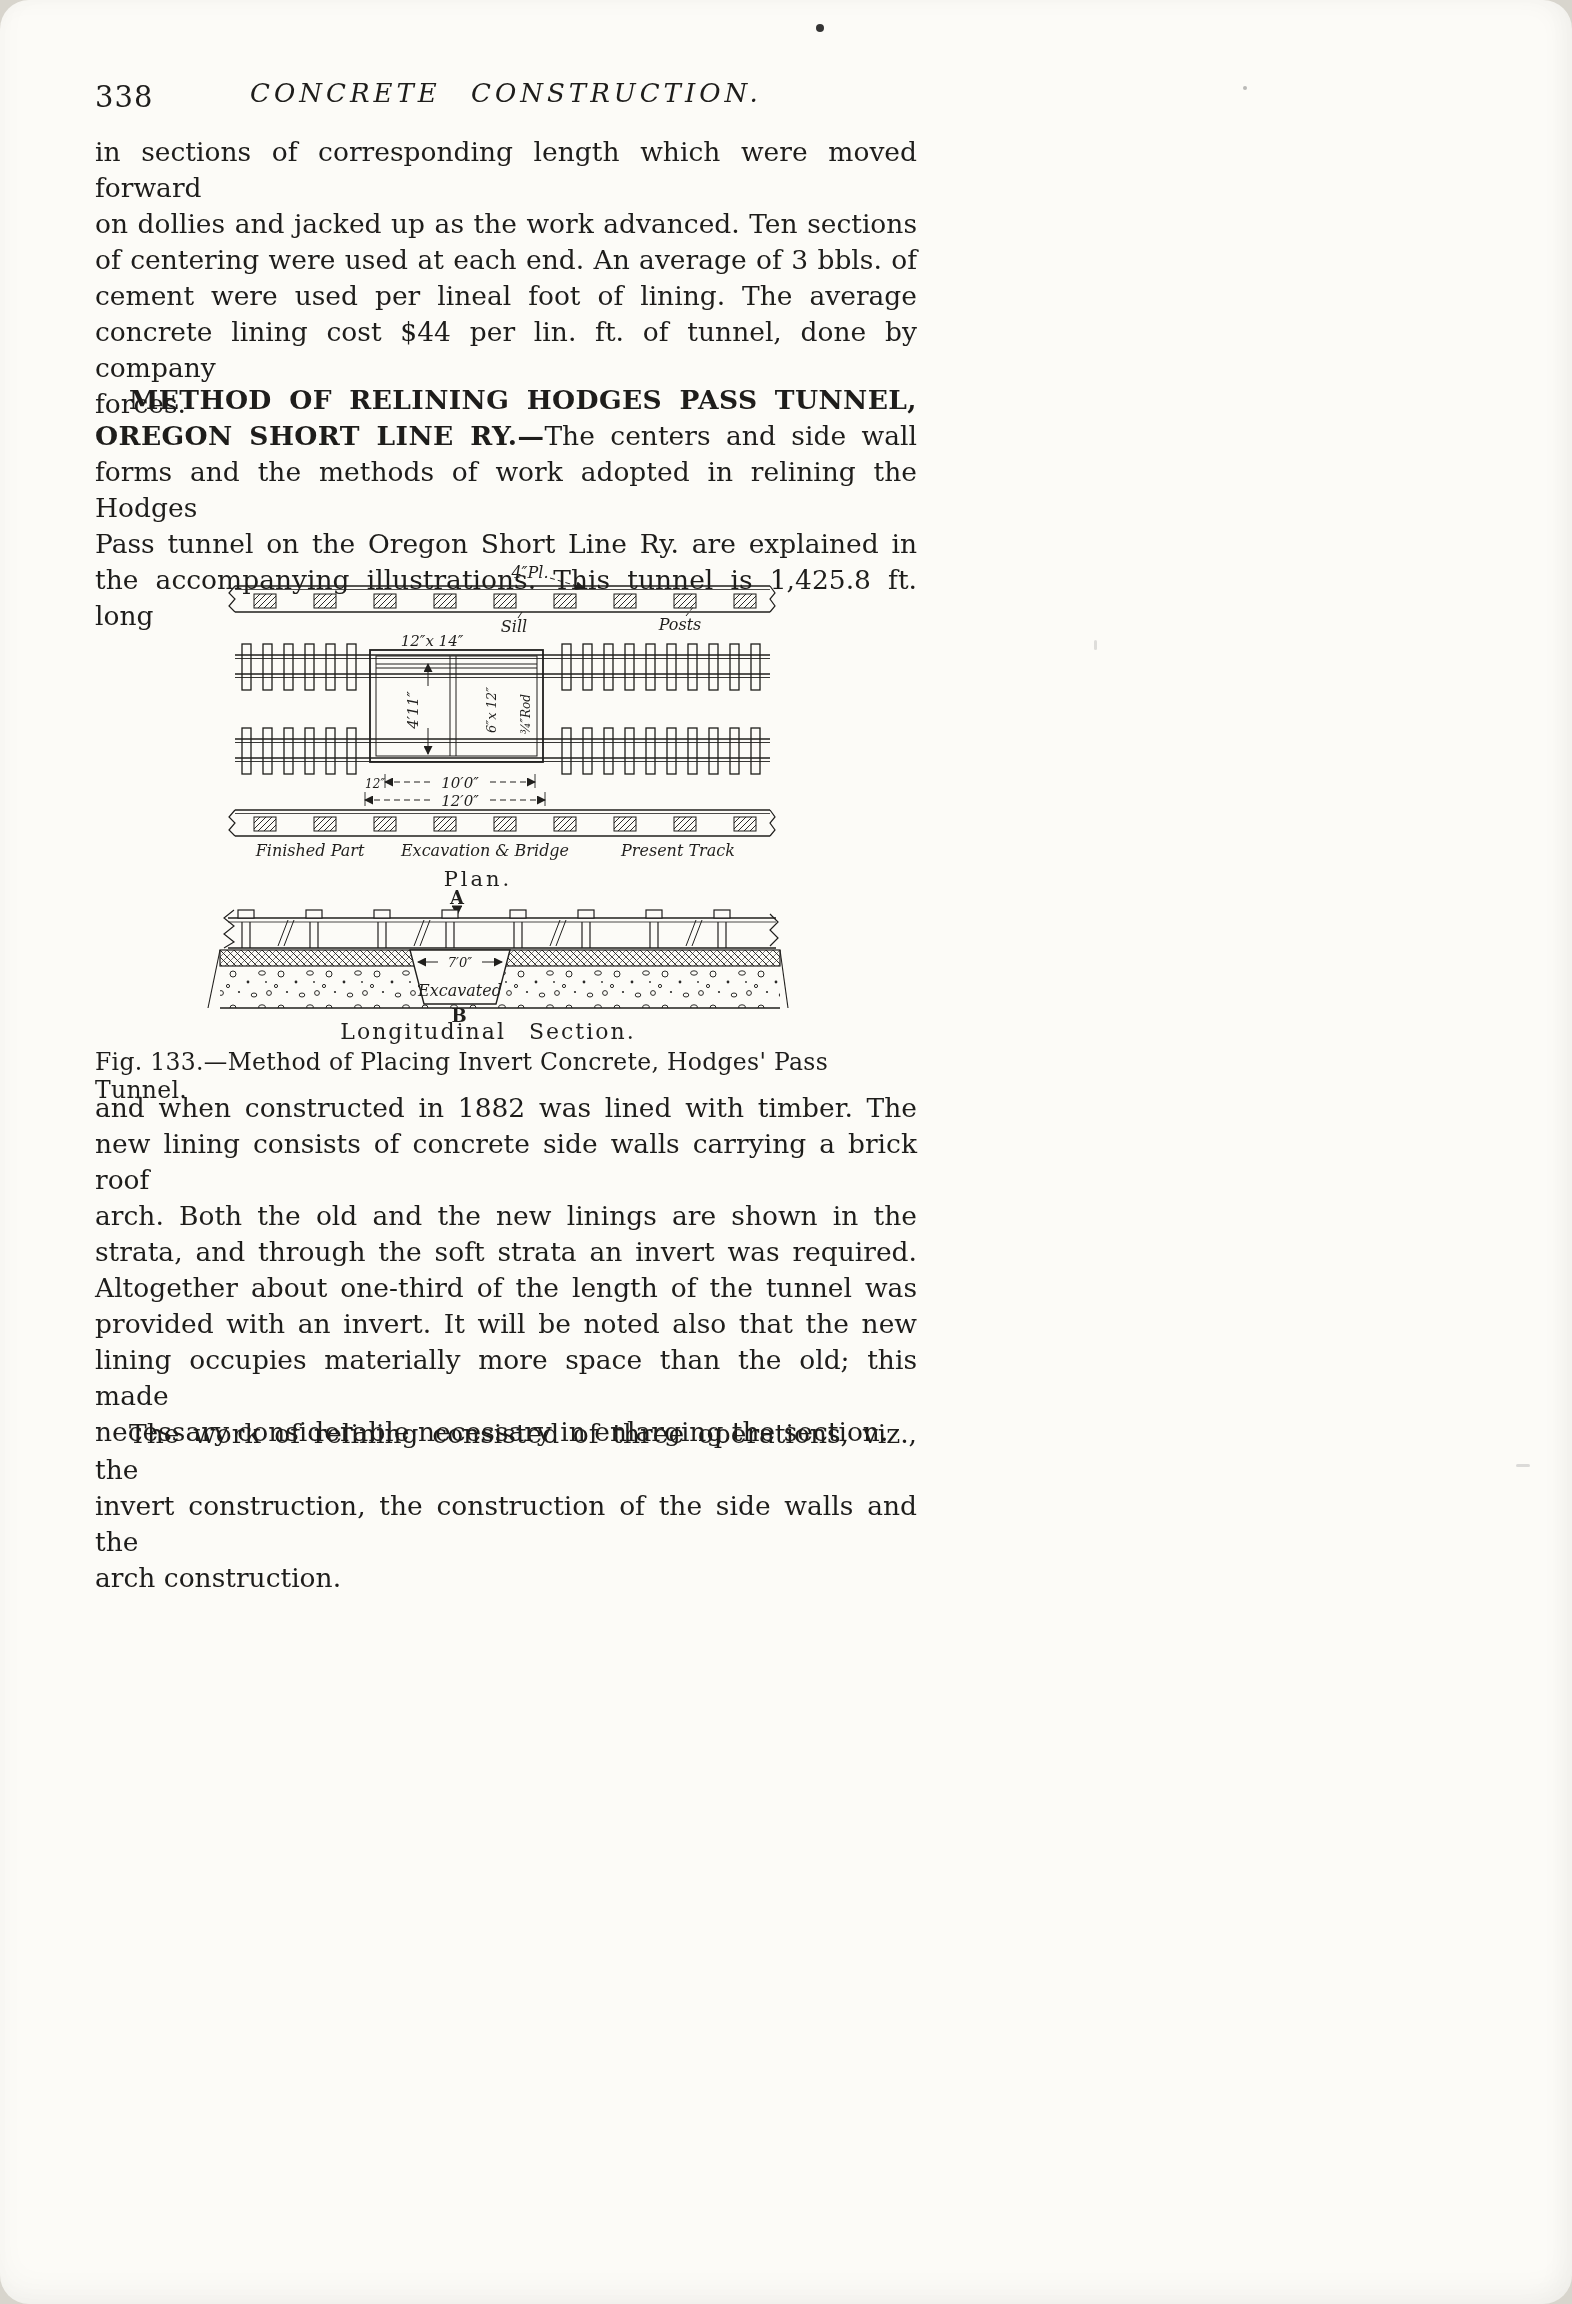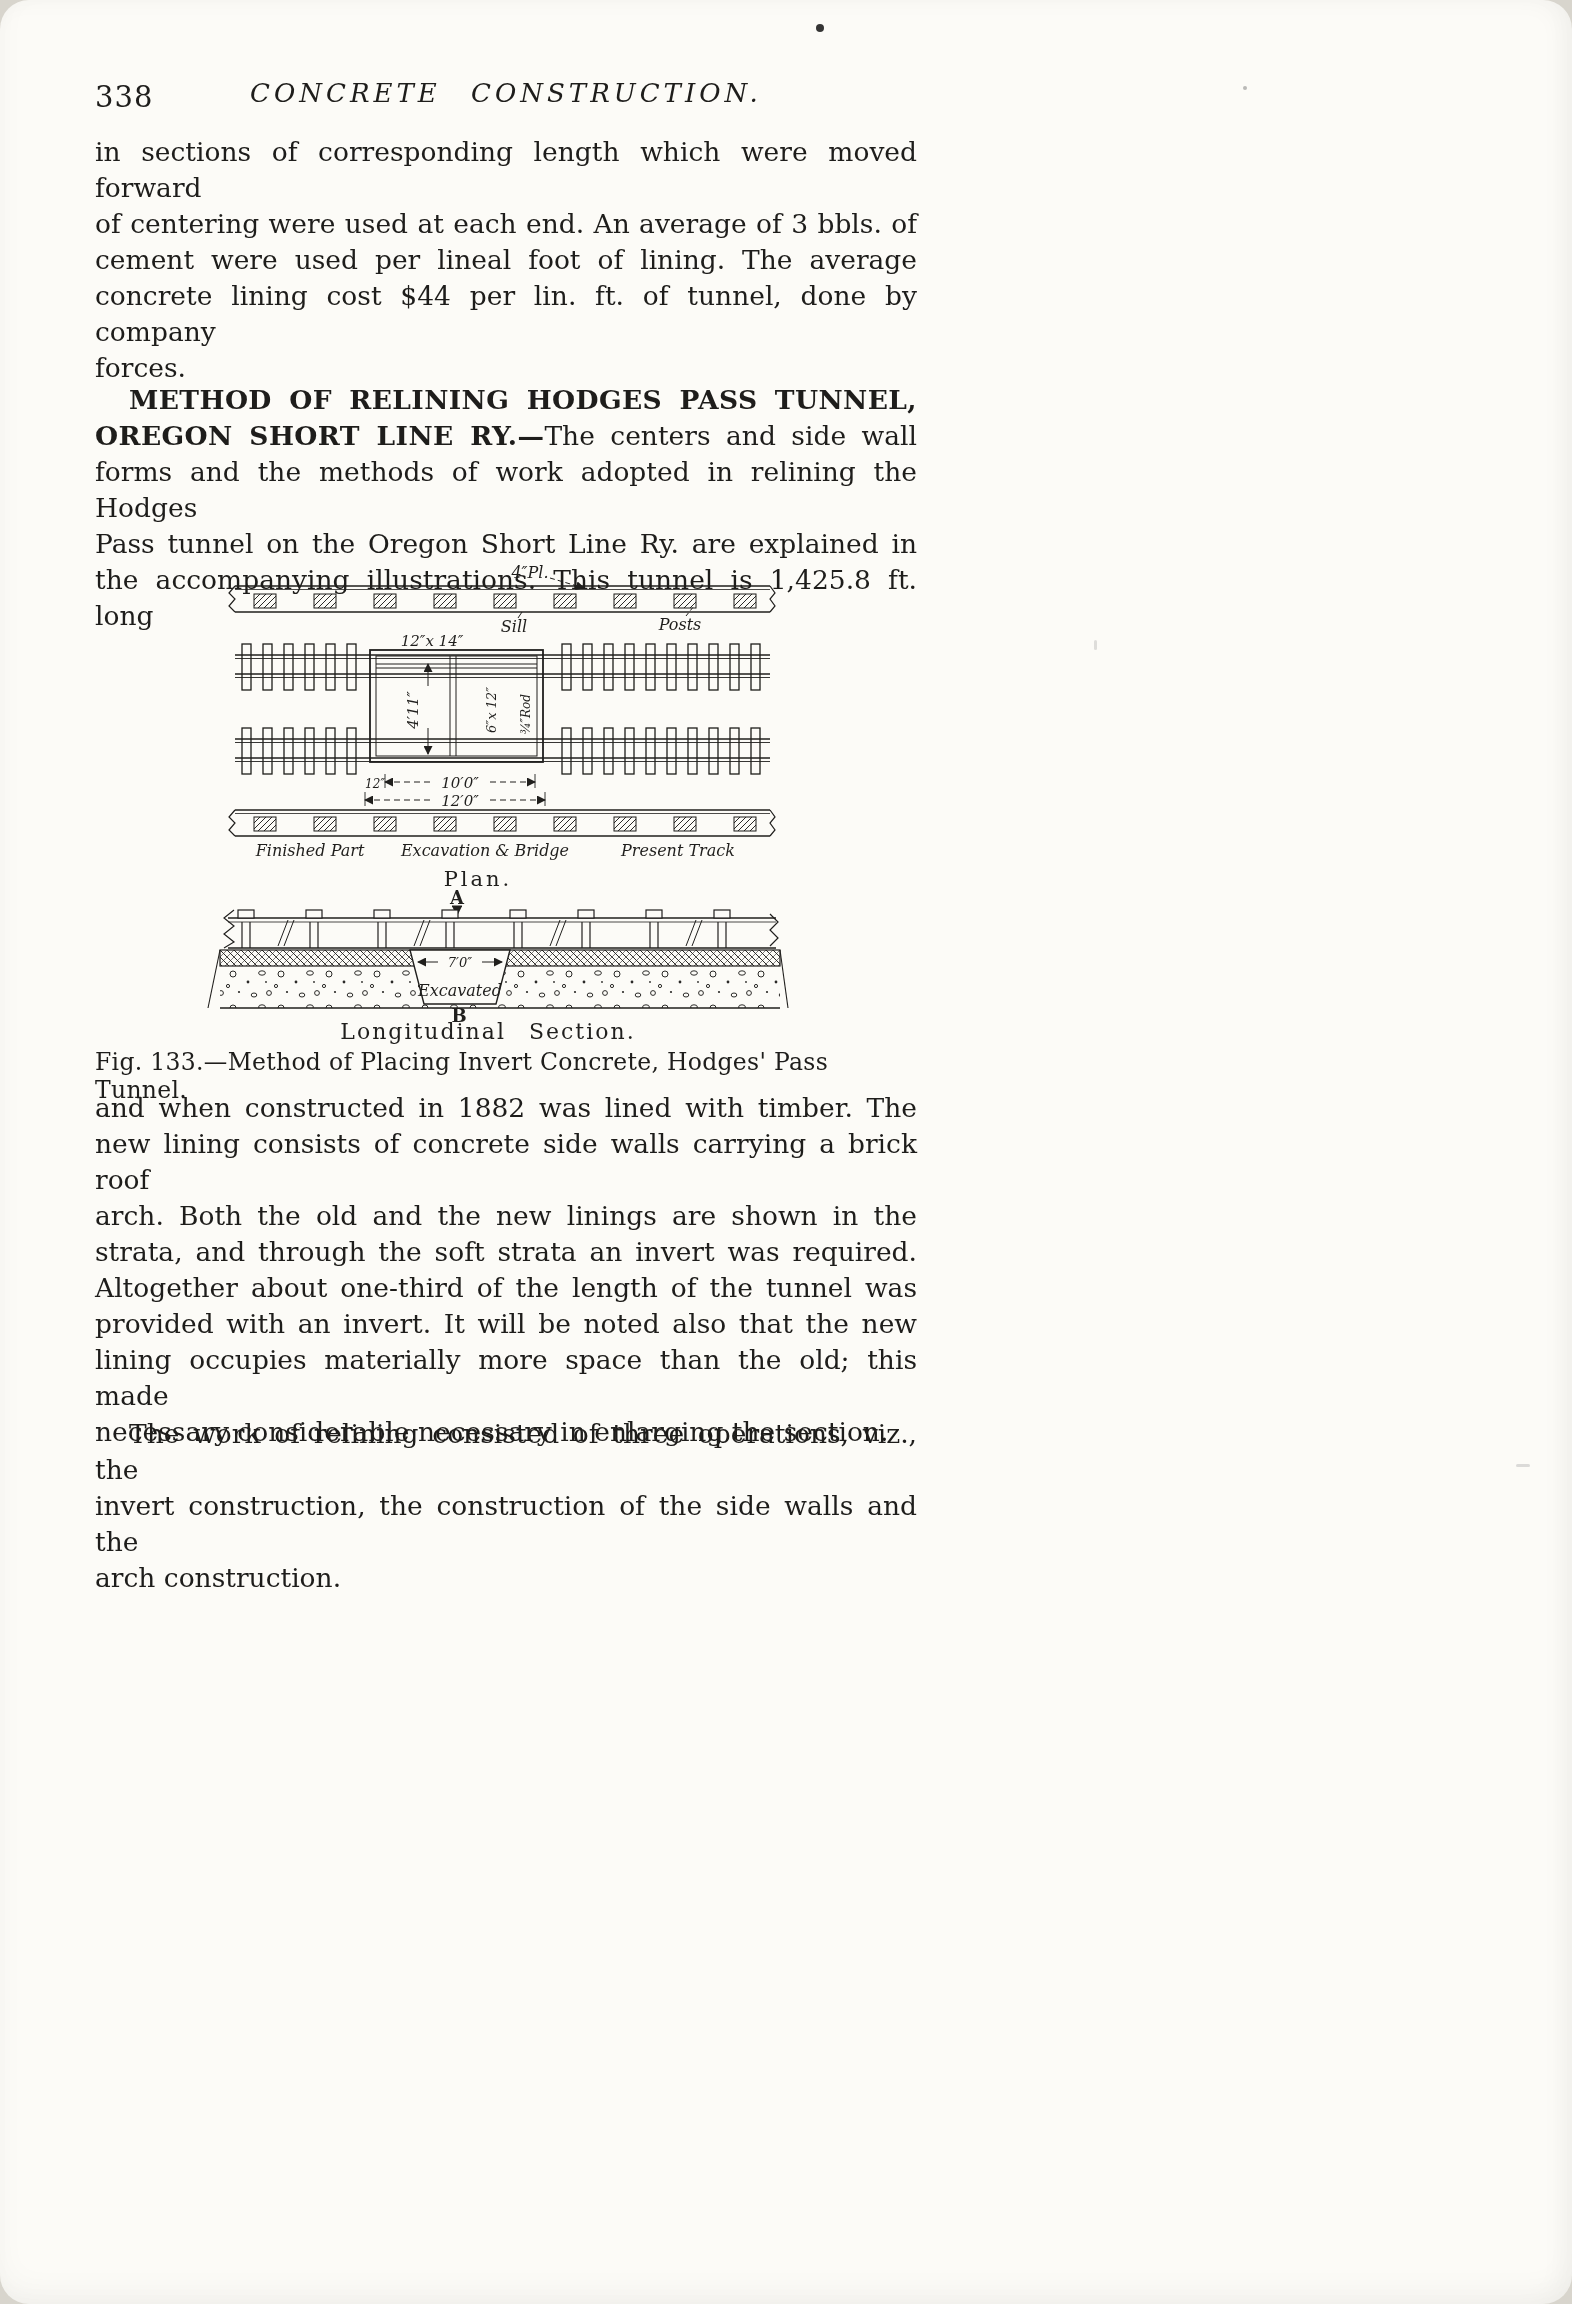--- a/index.html
+++ b/index.html
@@ -54,20 +54,21 @@
 
 <div class="page">
 
   <div class="header-row">
     <span class="page-num">338</span>
     <div class="running-head">CONCRETE CONSTRUCTION.</div>
   </div>
 
   <div class="para" id="p1">
       <div class="line"><span>in sections of corresponding length which were moved forward</span></div>
+      <div class="line"><span>on dollies and jacked up as the work advanced.  Ten sections</span></div>
       <div class="line"><span>of centering were used at each end.  An average of 3 bbls. of</span></div>
       <div class="line"><span>cement were used per lineal foot of lining.  The average</span></div>
       <div class="line"><span>concrete lining cost $44 per lin. ft. of tunnel, done by company</span></div>
       <div class="line last"><span>forces.</span></div>
     </div>
   <div class="para" id="p2">
       <div class="line indent"><span class="bold">METHOD OF RELINING HODGES PASS TUNNEL,</span></div>
       <div class="line"><span class="bold">OREGON SHORT LINE RY.—</span><span>The centers and side wall</span></div>
       <div class="line"><span>forms and the methods of work adopted in relining the Hodges</span></div>
       <div class="line"><span>Pass tunnel on the Oregon Short Line Ry. are explained in</span></div>

